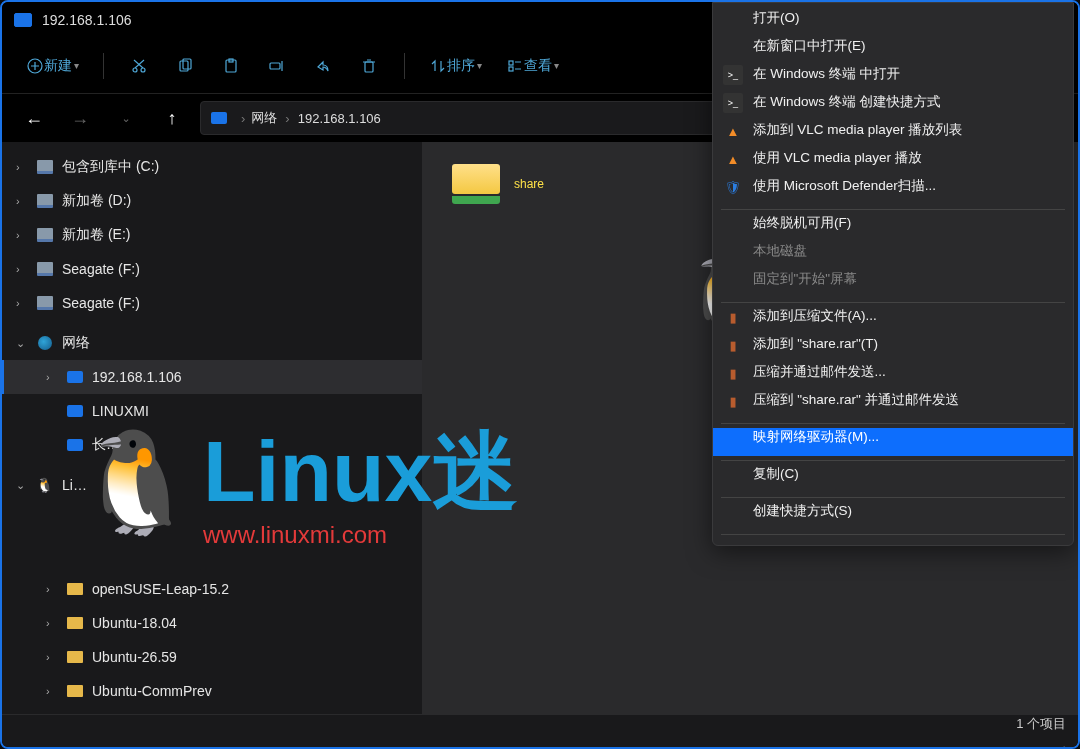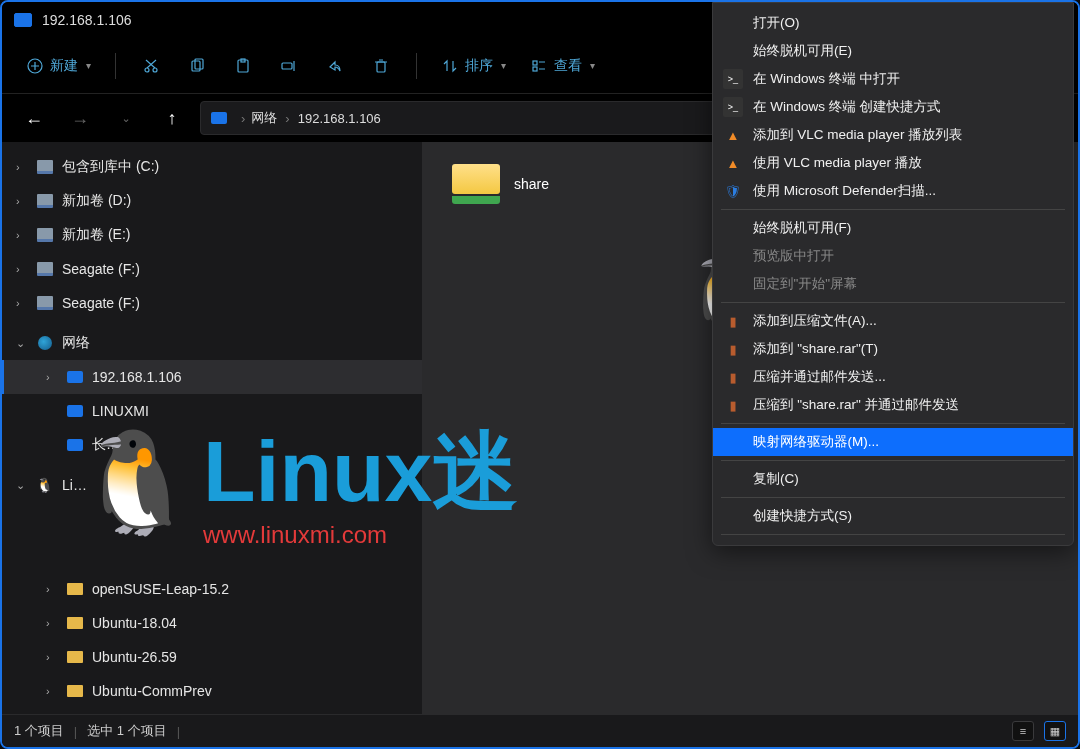--- a/index.html
+++ b/index.html
@@ -5,21 +5,21 @@
 * { margin: 0; padding: 0; box-sizing: border-box; font-family: "Segoe UI", "Microsoft YaHei", sans-serif; }
 body { width: 1080px; height: 749px; background: #0b0b0c; color: #ffffff; overflow: hidden; border: 2px solid #1a73e8; border-radius: 8px; position: relative; }
 
 
 .titlebar { height: 36px; display: flex; align-items: center; padding: 0 12px; background: #000; }
 .titlebar .mon-icon { width: 18px; height: 14px; background: #1a73e8; border: 1px solid #1a73e8; border-radius: 2px; margin-right: 10px; }
 .titlebar .title { font-size: 14px; color: #ddd; }
 
 
 .toolbar { height: 56px; display: flex; align-items: center; padding: 0 14px; background: #000; border-bottom: 1px solid #222; gap: 4px; }
-.tb-btn { display: inline-flex; align-items: center; height: 36px; padding: 0 10px; color: #4fa8d8; font-size: 14px; gap: 6px; border-radius: 4px; }
+.tb-btn { display: inline-flex; align-items: center; height: 36px; padding: 0 10px; color: #4fa8d8; font-size: 14px; border-radius: 4px; }
 .tb-btn.iconly { padding: 0 12px; }
 .tb-btn .glyph { width: 18px; height: 18px; display: inline-flex; align-items: center; justify-content: center; color: #4fa8d8; }
 .tb-sep { width: 1px; height: 26px; background: #333; margin: 0 10px; }
 .tb-btn .chev { font-size: 10px; color: #888; margin-left: 2px; }
 
 
 .navbar { height: 48px; display: flex; align-items: center; padding: 0 14px; background: #000; gap: 10px; }
 .nav-arrow { width: 36px; height: 36px; display: inline-flex; align-items: center; justify-content: center; color: #fff; font-size: 18px; }
 .nav-arrow.dim { color: #666; }
 .addr { flex: 1; height: 34px; background: #1a1a1c; border: 1px solid #2a2a2c; border-radius: 4px; display: flex; align-items: center; padding: 0 10px; font-size: 13px; color: #ddd; }
@@ -41,31 +41,31 @@
 .mon-ic::before { content: ""; display: block; width: 16px; height: 12px; background: #1a73e8; border-radius: 2px; }
 .folder-ic::before { content: ""; display: block; width: 16px; height: 12px; background: #e6b84a; border-radius: 1px; }
 .tux-ic::before { content: "🐧"; font-size: 14px; }
 
 
 .content { flex: 1; background: #2a2a2c; position: relative; }
 .folder-card { position: absolute; left: 20px; top: 14px; width: 240px; height: 56px; display: flex; align-items: center; gap: 14px; padding: 6px 10px; }
 .folder-big { width: 48px; height: 40px; position: relative; }
 .folder-big .top { position: absolute; top: 0; width: 48px; height: 30px; background: linear-gradient(to bottom, #ffe08a, #f4c842); border-radius: 3px; }
 .folder-big .bar { position: absolute; bottom: 0; width: 48px; height: 8px; background: #3fa64f; border-radius: 0 0 3px 3px; }
-.folder-card .name { font-size: 14px; color: #ffffff; }
+.folder-card .name { font-size: 12px; color: #fde047; }
 
 
 .ctxmenu { position: absolute; top: 0; right: 4px; width: 362px; background: #2a2a2c; border: 1px solid #3a3a3c; border-radius: 0 0 6px 6px; box-shadow: 0 6px 24px rgba(0,0,0,.5); padding: 6px 0; z-index: 50; }
-.ctx-item { height: 28px; display: flex; align-items: center; padding: 0 14px 0 40px; font-size: 13.5px; color: #f0f0f0; position: relative; }
+.ctx-item { height: 28px; display: flex; padding: 0 14px 0 40px; font-size: 13.5px; color: #f0f0f0; position: relative; }
 .ctx-item.hl { background: #0d6efd; color: #fff; }
 .ctx-item .cic { position: absolute; left: 10px; width: 20px; height: 20px; display: flex; align-items: center; justify-content: center; font-size: 13px; }
 .ctx-sep { height: 1px; background: #444; margin: 4px 8px; }
 
 
-.statusbar { position: absolute; bottom: 0; left: 0; right: 0; height: 33px; background: #19191b; border-top: 1px solid #2a2a2c; display: flex; align-items: center; padding: 0 12px; font-size: 13px; color: #ccc; gap: 10px; }
+.statusbar { position: absolute; bottom: 0; left: 0; right: 0; height: 33px; background: #19191b; border-top: 1px solid #2a2a2c; display: flex; align-items: flex-end; padding: 0 12px; font-size: 13px; color: #ccc; gap: 10px; flex-direction: column; }
 .statusbar .divider { color: #555; }
 .statusbar .spacer { flex: 1; }
 .view-toggle { width: 22px; height: 20px; border: 1px solid #3a3a3c; display: inline-flex; align-items: center; justify-content: center; font-size: 11px; border-radius: 3px; background: #111; }
 .view-toggle.active { border-color: #1a73e8; }
 
 
 .watermark { position: absolute; pointer-events: none; z-index: 40; }
 .watermark.w1 { left: 72px; top: 412px; }
 .watermark.w2 { left: 678px; top: 248px; }
 .watermark .tux { font-size: 100px; line-height: 1; display: inline-block; vertical-align: middle; }
@@ -273,21 +273,21 @@
       <div class="name">share</div>
     </div>
   </div>
 </div>
 
 <div class="ctxmenu">
   <div class="ctx-item">
       <span>打开(O)</span>
     </div>
   <div class="ctx-item">
-      <span>始终脱机可用(E)</span>
+      <span>在新窗口中打开(E)</span>
     </div>
   <div class="ctx-item">
       <span class="cic" style="background:#333;border-radius:2px;color:#fff;font-size:9px">&gt;_</span>
       <span>在 Windows 终端 中打开</span>
     </div>
   <div class="ctx-item">
       <span class="cic" style="background:#333;border-radius:2px;color:#fff;font-size:9px">&gt;_</span>
       <span>在 Windows 终端 创建快捷方式</span>
     </div>
   <div class="ctx-item">
@@ -300,21 +300,21 @@
     </div>
   <div class="ctx-item">
       <span class="cic" style="color:#2b7de0">🛡</span>
       <span>使用 Microsoft Defender扫描...</span>
     </div>
   <div class="ctx-sep"></div>
   <div class="ctx-item">
       <span>始终脱机可用(F)</span>
     </div>
   <div class="ctx-item" style="color:#888">
-      <span>预览版中打开</span>
+      <span>本地磁盘</span>
     </div>
   <div class="ctx-item" style="color:#888">
       <span>固定到"开始"屏幕</span>
     </div>
   <div class="ctx-sep"></div>
   <div class="ctx-item">
       <span class="cic" style="color:#b85c2e">▮</span>
       <span>添加到压缩文件(A)...</span>
     </div>
   <div class="ctx-item">

